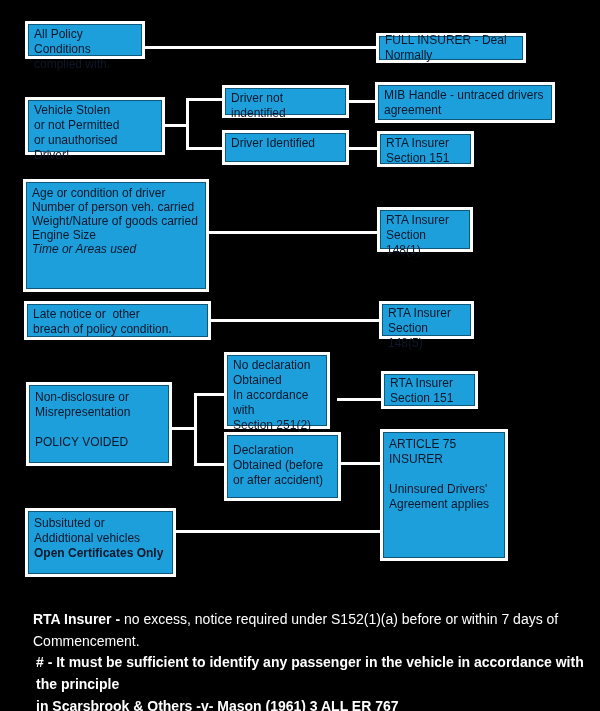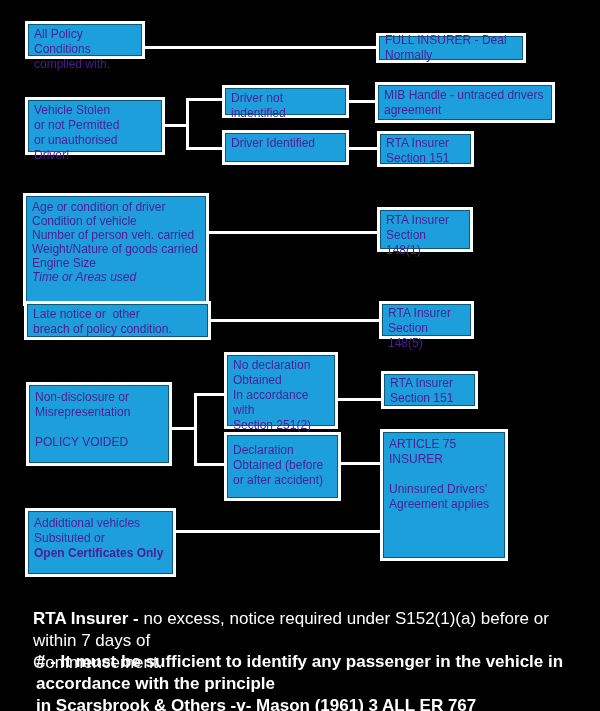--- a/index.html
+++ b/index.html
@@ -6,32 +6,32 @@
   #canvas {
     position:relative; width:600px; height:711px;
     background:#000; overflow:hidden;
     font-family:"Liberation Sans", sans-serif;
   }
   .node {
     position:absolute; box-sizing:border-box;
     background:#1c9fdb;
     border:3px solid #ffffff;
     box-shadow: inset 0 0 0 1px rgba(0,0,0,.45);
-    color:#4c1d95; font-size:12px; line-height:15px;
+    color:#0f172a; font-size:12px; line-height:15px;
     padding:3px 6px;
   }
   .bline { display:block; min-height:15px; white-space:pre-wrap; }
-  .lh14 { line-height:14px;margin-top:14px; }
+  .lh14 { line-height:14px; }
   .lh14 .bline { min-height:14px; }
   .center-v { display:flex; align-items:center; }
   .box-conditions .bline:last-child { font-style:italic; }
   .box-substituted .bline:last-child { font-weight:bold; }
   .conn { position:absolute; background:#ffffff; }
   .footnote {
-    position:absolute; color:#ffffff; font-size:17px; line-height:22px;
+    position:absolute; color:#ffffff; font-size:14px; line-height:22px;
   }
   .footnote .lead { font-weight:bold; }
   .footnote.bold { font-weight:bold; }
   .fline { display:block; min-height:22px; white-space:pre-wrap; }
 </style>
 </head>
 <body>
 
 <div id="canvas">
 
@@ -58,21 +58,20 @@
   <div class="node" style="left:222px;top:130px;width:127px;height:35px">
     <span class="bline">Driver Identified</span>
   </div>
   <div class="node" style="left:377px;top:131px;width:97px;height:36px;padding-top:2px">
     <span class="bline">RTA Insurer</span>
     <span class="bline">Section 151</span>
   </div>
 
   <div class="node lh14 box-conditions" style="left:23px;top:179px;width:186px;height:113px;padding-top:4px">
     <span class="bline">Age or condition of driver</span>
-    <span class="bline">Condition of vehicle</span>
     <span class="bline">Number of person veh. carried</span>
     <span class="bline">Weight/Nature of goods carried</span>
     <span class="bline">Engine Size</span>
     <span class="bline">Time or Areas used</span>
   </div>
   <div class="node" style="left:377px;top:207px;width:96px;height:45px">
     <span class="bline">RTA Insurer</span>
     <span class="bline">Section 148(1)</span>
   </div>
 
@@ -84,21 +83,21 @@
     <span class="bline">RTA Insurer</span>
     <span class="bline">Section 148(5)</span>
   </div>
 
   <div class="node" style="left:26px;top:382px;width:146px;height:84px;padding-top:5px">
     <span class="bline">Non-disclosure or</span>
     <span class="bline">Misrepresentation</span>
     <span class="bline"></span>
     <span class="bline">POLICY VOIDED</span>
   </div>
-  <div class="node" style="left:224px;top:352px;width:114px;height:77px;">
+  <div class="node" style="left:224px;top:352px;width:106px;height:77px;">
     <span class="bline">No declaration</span>
     <span class="bline">Obtained</span>
     <span class="bline">In accordance with</span>
     <span class="bline">Section 251(2)</span>
   </div>
   <div class="node" style="left:381px;top:371px;width:97px;height:38px;padding-top:2px">
     <span class="bline">RTA Insurer</span>
     <span class="bline">Section 151</span>
   </div>
   <div class="node" style="left:224px;top:432px;width:117px;height:69px;padding-top:8px">
@@ -108,22 +107,22 @@
   </div>
   <div class="node" style="left:380px;top:429px;width:128px;height:132px;padding-top:5px">
     <span class="bline">ARTICLE 75</span>
     <span class="bline">INSURER</span>
     <span class="bline"></span>
     <span class="bline">Uninsured Drivers'</span>
     <span class="bline">Agreement applies</span>
   </div>
 
   <div class="node box-substituted" style="left:25px;top:508px;width:151px;height:69px;padding-top:5px">
+    <span class="bline">Subsituted or</span>
     <span class="bline">Addidtional vehicles</span>
-    <span class="bline">Subsituted or</span>
     <span class="bline">Open Certificates Only</span>
   </div>
 
   <div class="conn" style="left:145px;top:46px;width:231px;height:3px"></div>
 
   <div class="conn" style="left:164px;top:124px;width:25px;height:3px"></div>
   <div class="conn" style="left:186px;top:98px;width:3px;height:52px"></div>
   <div class="conn" style="left:188px;top:98px;width:34px;height:3px"></div>
   <div class="conn" style="left:188px;top:147px;width:34px;height:3px"></div>
   <div class="conn" style="left:348px;top:100px;width:27px;height:3px"></div>

